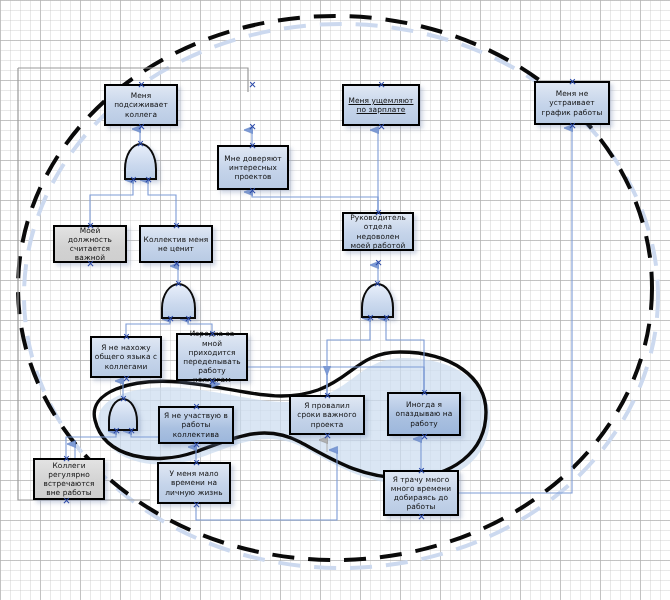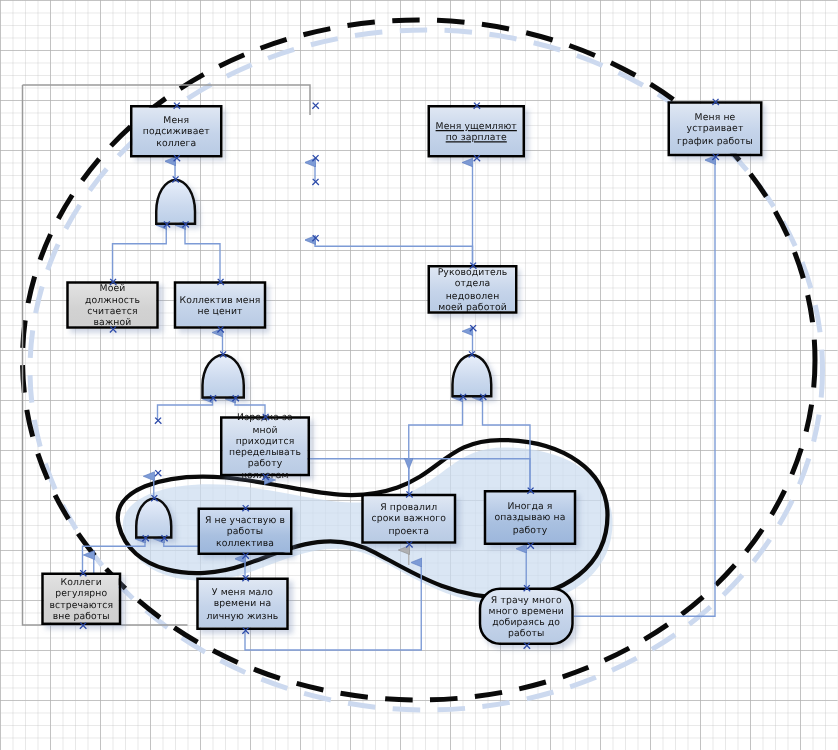--- a/index.html
+++ b/index.html
@@ -146,48 +146,54 @@
 
   <div class="node" style="left:104px;top:84px;width:74px;height:42px;">
     <span>Меня подсиживает коллега</span>
   </div>
   <div class="node" style="left:342px;top:84px;width:78px;height:42px;text-decoration:underline;">
     <span>Меня ущемляют по зарплате</span>
   </div>
   <div class="node" style="left:534px;top:81px;width:76px;height:44px;">
     <span>Меня не устраивает график работы</span>
   </div>
+  <div class="node" style="left:217px;top:145px;width:72px;height:45px;">
+    <span>Мне доверяют интересных проектов</span>
+  </div>
   <div class="node gray" style="left:53px;top:225px;width:74px;height:38px;justify-content:center;">
     <span>Моей должность считается важной</span>
   </div>
   <div class="node" style="left:139px;top:225px;width:74px;height:38px;">
     <span>Коллектив меня не ценит</span>
   </div>
   <div class="node" style="left:342px;top:212px;width:72px;height:39px;">
     <span>Руководитель отдела недоволен моей работой</span>
   </div>
+  <div class="node" style="left:90px;top:336px;width:72px;height:42px;">
+    <span>Я не нахожу общего языка с коллегами</span>
+  </div>
   <div class="node" style="left:176px;top:333px;width:72px;height:48px;">
     <span>Изредка за мной приходится переделывать работу коллегам</span>
   </div>
   <div class="node sel" style="left:158px;top:406px;width:76px;height:38px;">
     <span>Я не участвую в работы коллектива</span>
   </div>
   <div class="node" style="left:289px;top:395px;width:76px;height:40px;">
     <span>Я провалил сроки важного проекта</span>
   </div>
   <div class="node sel" style="left:387px;top:392px;width:74px;height:44px;">
     <span>Иногда я опаздываю на работу</span>
   </div>
-  <div class="node gray" style="left:33px;top:458px;width:64px;height:42px;">
+  <div class="node gray" style="left:33px;top:458px;width:72px;height:42px;">
     <span>Коллеги регулярно встречаются вне работы</span>
   </div>
   <div class="node" style="left:157px;top:462px;width:74px;height:42px;">
     <span>У меня мало времени на личную жизнь</span>
   </div>
-  <div class="node" style="left:383px;top:470px;width:76px;height:46px;border-radius:17px;">
+  <div class="node" style="left:383px;top:470px;width:76px;height:46px;">
     <span>Я трачу много много времени добираясь до работы</span>
   </div>
 
   <div class="gate" style="left:124px;top:143px;width:33px;height:37px;"></div>
   <div class="gate" style="left:161px;top:283px;width:35px;height:36px;"></div>
   <div class="gate" style="left:361px;top:283px;width:33px;height:35px;"></div>
   <div class="gate" style="left:108px;top:398px;width:30px;height:33px;"></div>
 
   <div class="hx" style="left:141px;top:84px;"></div>
   <div class="hx" style="left:141px;top:126px;"></div>

